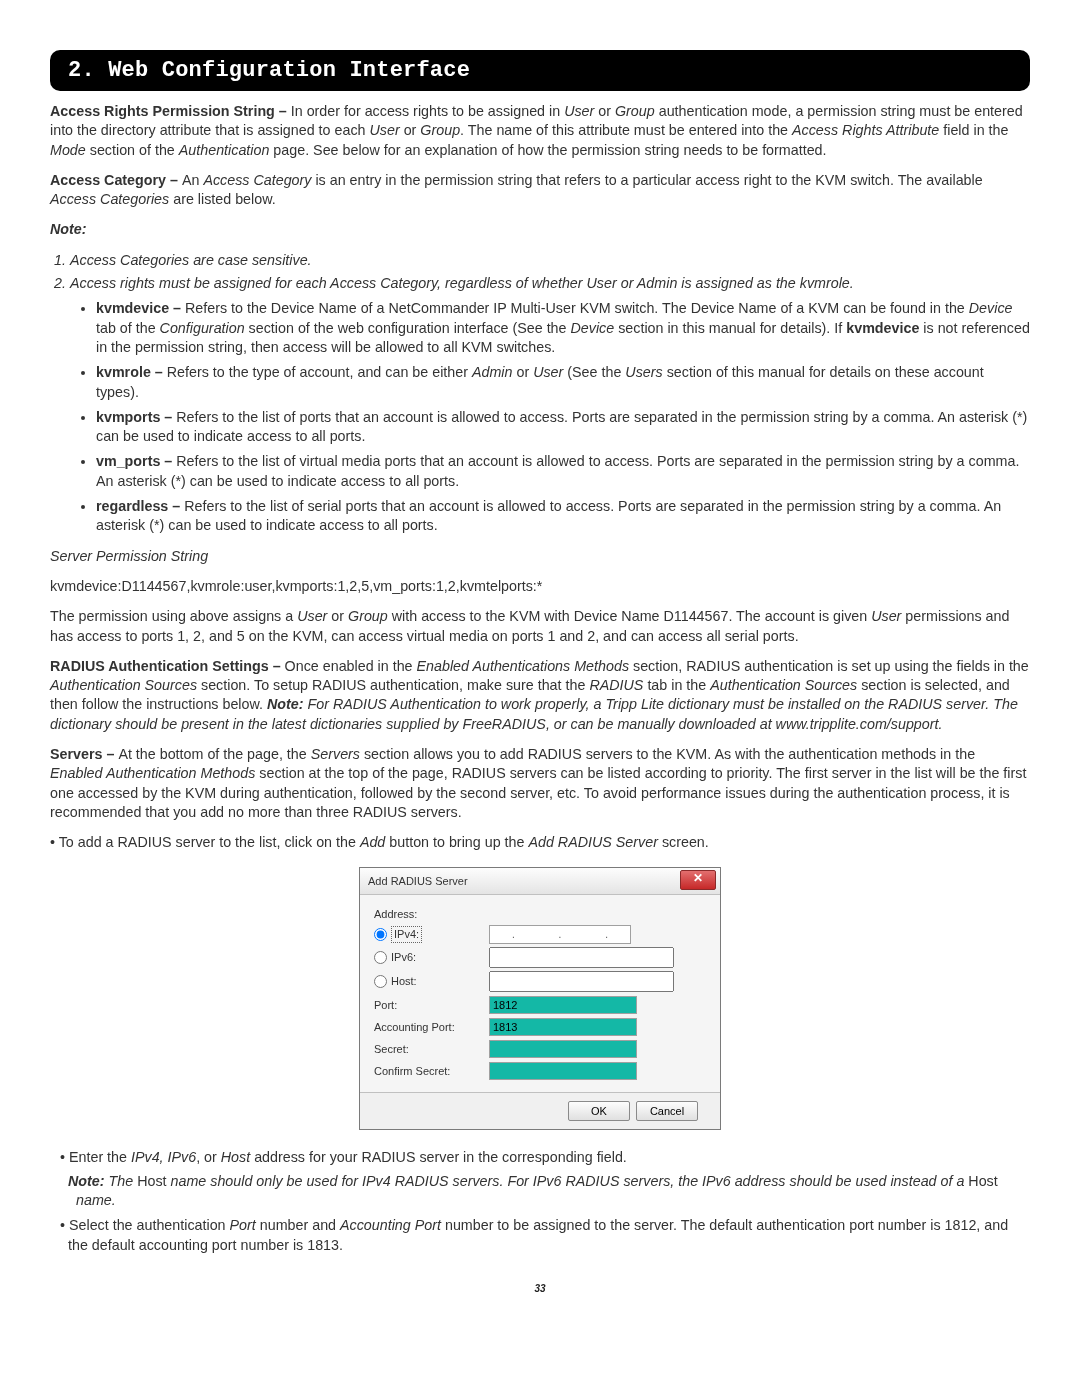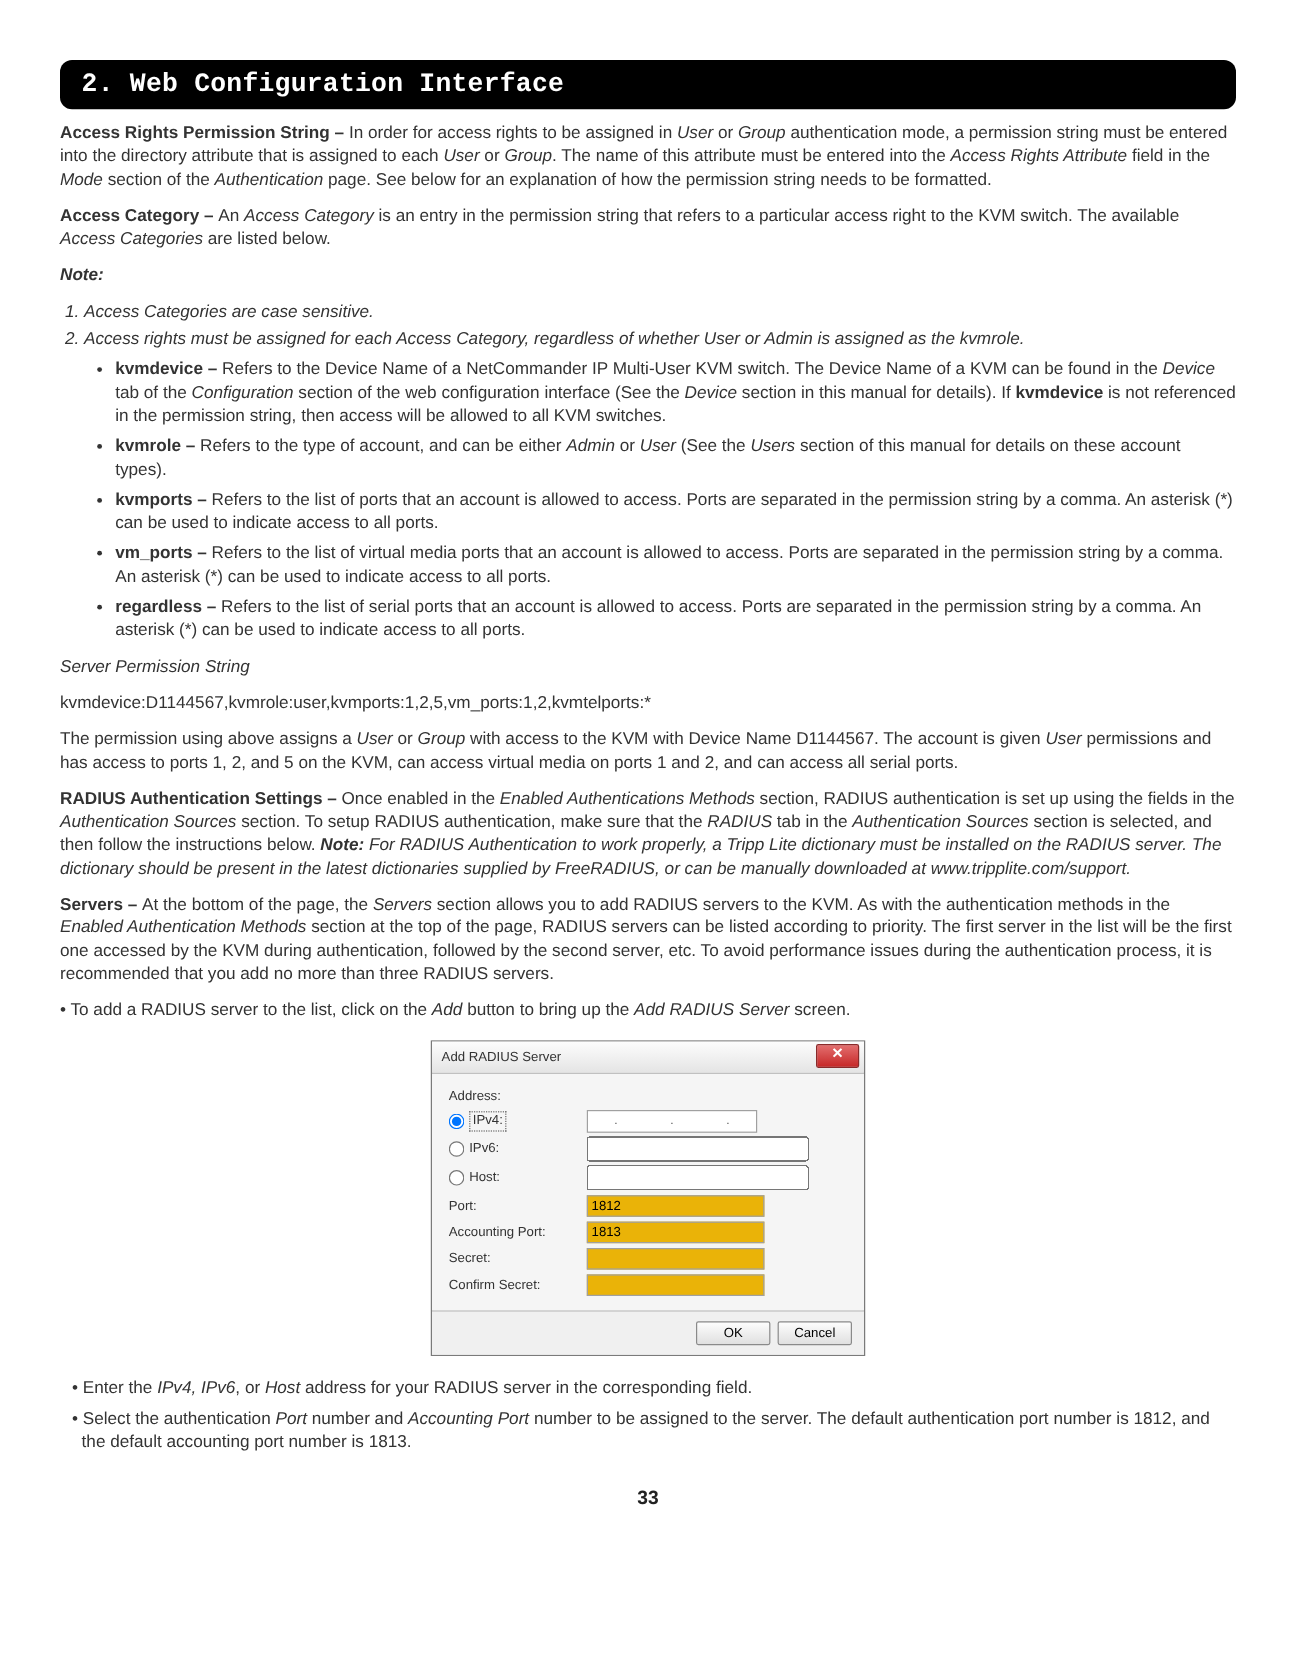--- a/index.html
+++ b/index.html
@@ -87,21 +87,21 @@
   .form-row .label-col {
     width: 115px;
     font-size: 11px;
   }
   .form-row input[type=text], .form-row input[type=password] {
     border: 1px solid #a0a0a0;
     height: 16px;
     width: 140px;
     font-size: 11px;
     padding: 0 3px;
-    background: #eab308;
+    background: #14b8a6;
   }
   .ipv4box {
     border: 1px solid #a0a0a0;
     height: 17px;
     width: 140px;
     background: #fff;
     display: flex;
     align-items: center;
     justify-content: space-around;
     font-size: 10px;
@@ -113,40 +113,41 @@
     margin: 3px 0;
   }
   .radio-row .label-col { width: 115px; display:flex; align-items:center; }
   .radio-row input[type=radio] { margin: 0 4px 0 0; }
   .dotted {
     border: 1px dotted #666;
     padding: 0 2px;
   }
   .dialog-footer {
     border-top: 1px solid #c0c0c0;
-    padding: 8px 10px;
+    padding: 8px 22px;
     background: #f0f0f0;
     display: flex;
     justify-content: flex-end;
     gap: 6px;
   }
   .win-btn {
     min-width: 62px;
     height: 20px;
     font-size: 11px;
     background: linear-gradient(#fdfdfd, #e0e0e0);
     border: 1px solid #8a8a8a;
     border-radius: 2px;
     cursor: pointer;
   }
   .pagenum {
     text-align: center;
     font-weight: bold;
-    font-size: 16px;
+    font-size: 10px;
     margin-top: 28px;
+    font-style: italic;
   }
   .after-dialog-list { list-style: none; padding-left: 10px; margin: 8px 0; }
   .after-dialog-list > li { text-indent: -8px; padding-left: 8px; margin: 6px 0; }
   .inset { margin-left: 8px; margin-top:4px; }
 </style>
 </head>
 <body>
 
 <div class="header-bar">2. Web Configuration Interface</div>
 
@@ -264,20 +265,23 @@
       <div class="dialog-footer">
         <button class="win-btn">OK</button>
         <button class="win-btn">Cancel</button>
       </div>
     </div>
   </div>
 
   <ul class="after-dialog-list">
     <li>
       <span>• Enter the </span><span class="ital">IPv4, IPv6</span><span>, or </span><span class="ital">Host</span><span> address for your RADIUS server in the corresponding field.</span>
+      <div class="inset">
+        <span class="bi">Note:</span><span class="ital"> The </span><span>Host</span><span class="ital"> name should only be used for IPv4 RADIUS servers. For IPv6 RADIUS servers, the IPv6 address should be used instead of a </span><span>Host</span><span class="ital"> name.</span>
+      </div>
     </li>
     <li>
       <span>• Select the authentication </span><span class="ital">Port</span><span> number and </span><span class="ital">Accounting Port</span><span> number to be assigned to the server. The default authentication port number is 1812, and the default accounting port number is 1813.</span>
     </li>
   </ul>
 
 </div>
 
 <div class="pagenum">33</div>
 

